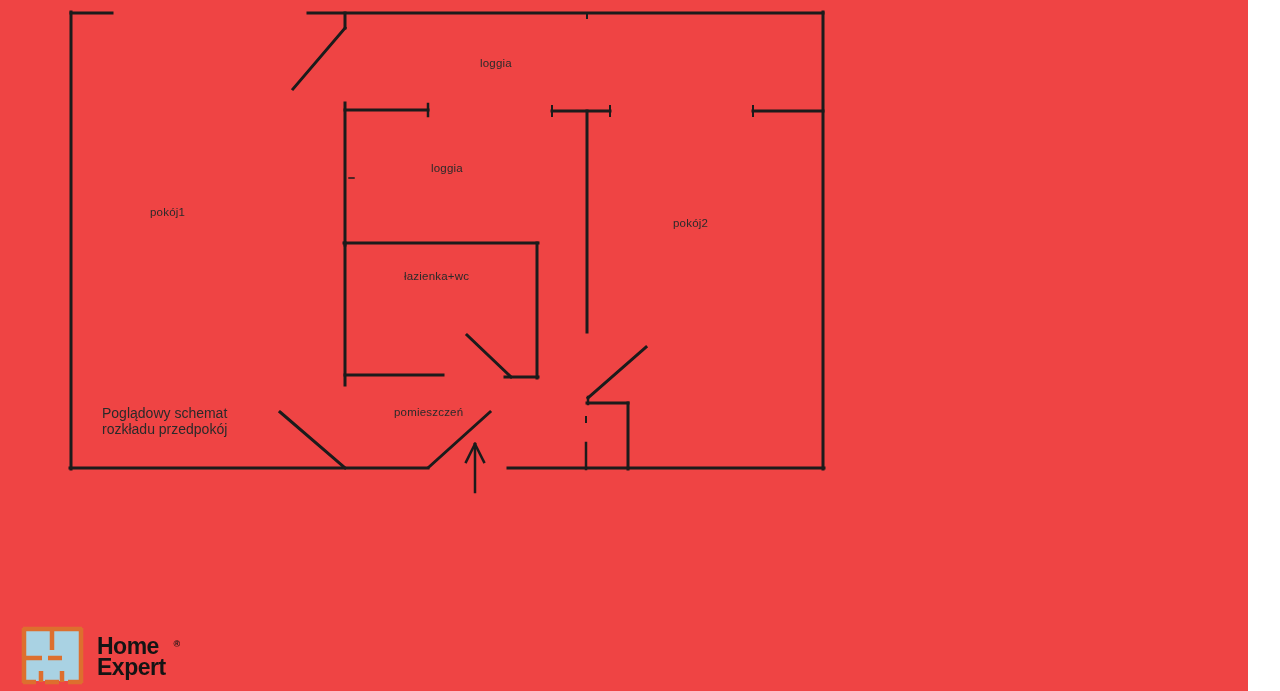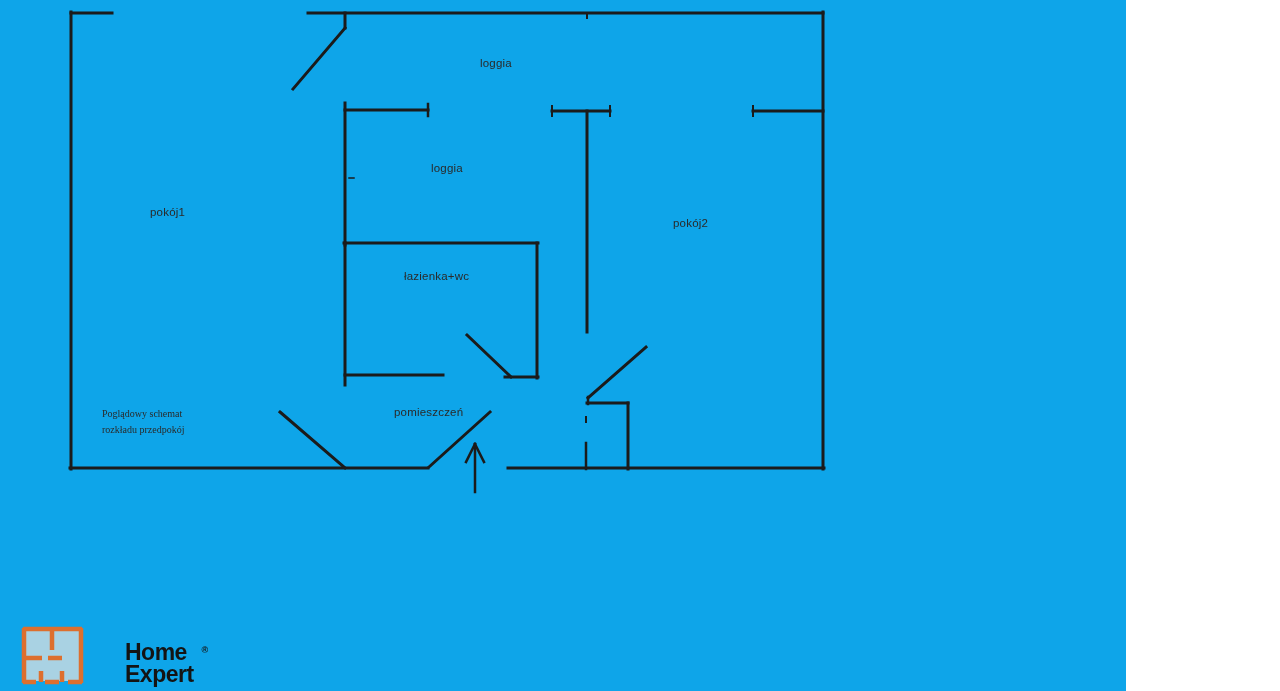--- a/index.html
+++ b/index.html
@@ -1,22 +1,22 @@
 <!DOCTYPE html>
 <html><head>
 <meta charset="utf-8">
 <style>
   html,body{margin:0;padding:0;background:#fff;}
-  #stage{position:relative;width:1126px;height:691px;background:#0ea5e9;overflow:hidden;
+  #stage{position:relative;width:1248px;height:691px;background:#ef4444;overflow:hidden;
          font-family:"Liberation Sans", sans-serif;}
   #plan-svg{position:absolute;left:0;top:0;width:1280px;height:691px;}
   .room-label{position:absolute;font-size:11.5px;color:#2a2a2a;white-space:nowrap;
               letter-spacing:0.2px;}
-  .caption{position:absolute;font-size:10px;color:#2a2a2a;line-height:15.5px;white-space:nowrap;font-family:Liberation Serif, serif;}
-  .logo{position:absolute;left:21px;top:626px;display:flex;align-items:flex-end;gap:28px;}
+  .caption{position:absolute;font-size:14px;color:#2a2a2a;line-height:15.5px;white-space:nowrap;}
+  .logo{position:absolute;left:21px;top:626px;display:flex;align-items:center;}
   .logo-icon{width:63px;height:59px;display:block;}
   .logo-text{margin-left:13px;margin-top:3px;color:#141414;font-weight:bold;
              font-size:23px;line-height:21.5px;letter-spacing:-0.5px;position:relative;}
   .logo-line{display:block;}
   .reg-mark{position:absolute;right:-14px;top:-2px;font-size:9px;font-weight:bold;color:#141414;}
 </style>
 </head>
 <body>
 
 <div id="stage">

